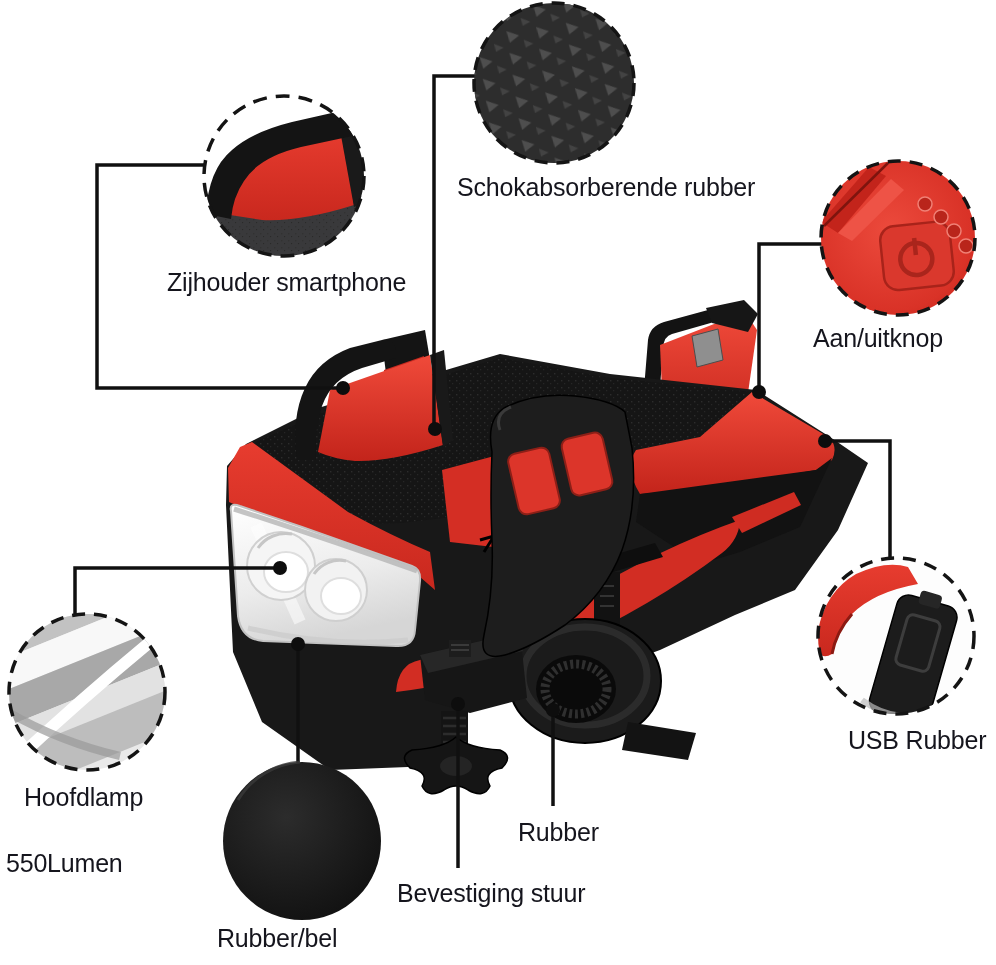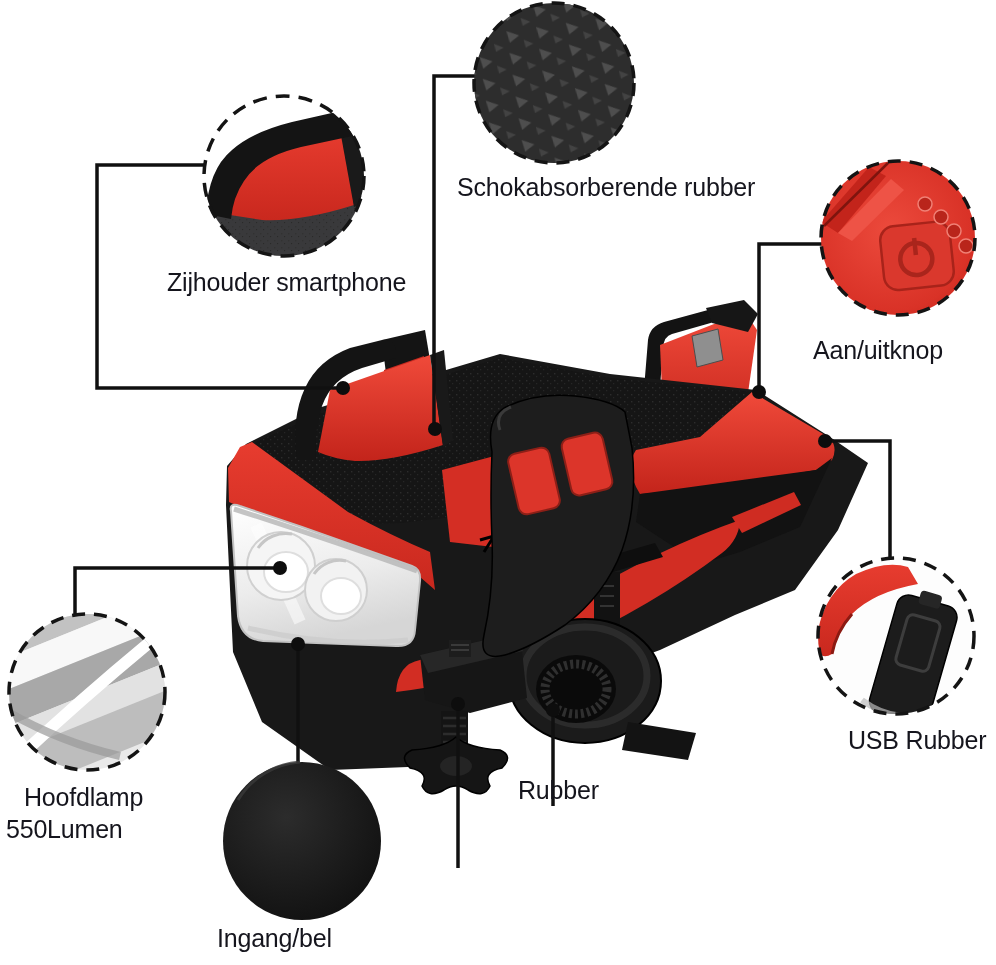--- a/index.html
+++ b/index.html
@@ -245,20 +245,21 @@
   </g>
 
   <g>
     <circle cx="302" cy="841" r="79" fill="url(#hornGrad)"></circle>
     <path d="M238,800 A79,79 0 0 1 300,762" stroke="#3a3a3a" stroke-width="3" fill="none" opacity="0.8"></path>
   </g>
 </svg>
 
 <div class="label" style="left:167px;top:268px">Zijhouder smartphone</div>
 <div class="label" style="left:457px;top:173px">Schokabsorberende rubber</div>
-<div class="label" style="left:813px;top:336px">Aan/uitknop</div>
+<div class="label" style="left:813px;top:324px">Aan/uitknop</div>
 <div class="label" style="left:848px;top:726px">USB Rubber</div>
 <div class="label" style="left:24px;top:783px">Hoofdlamp</div>
-<div class="label" style="left:6px;top:815px">550Lumen</div>
-<div class="label" style="left:518px;top:776px">Rubber</div>
-<div class="label" style="left:217px;top:924px">Ingang/bel</div>
+<div class="label" style="left:6px;top:849px">550Lumen</div>
+<div class="label" style="left:518px;top:818px">Rubber</div>
+<div class="label" style="left:397px;top:879px">Bevestiging stuur</div>
+<div class="label" style="left:217px;top:924px">Rubber/bel</div>
 
 </div>
 
 </body></html>

